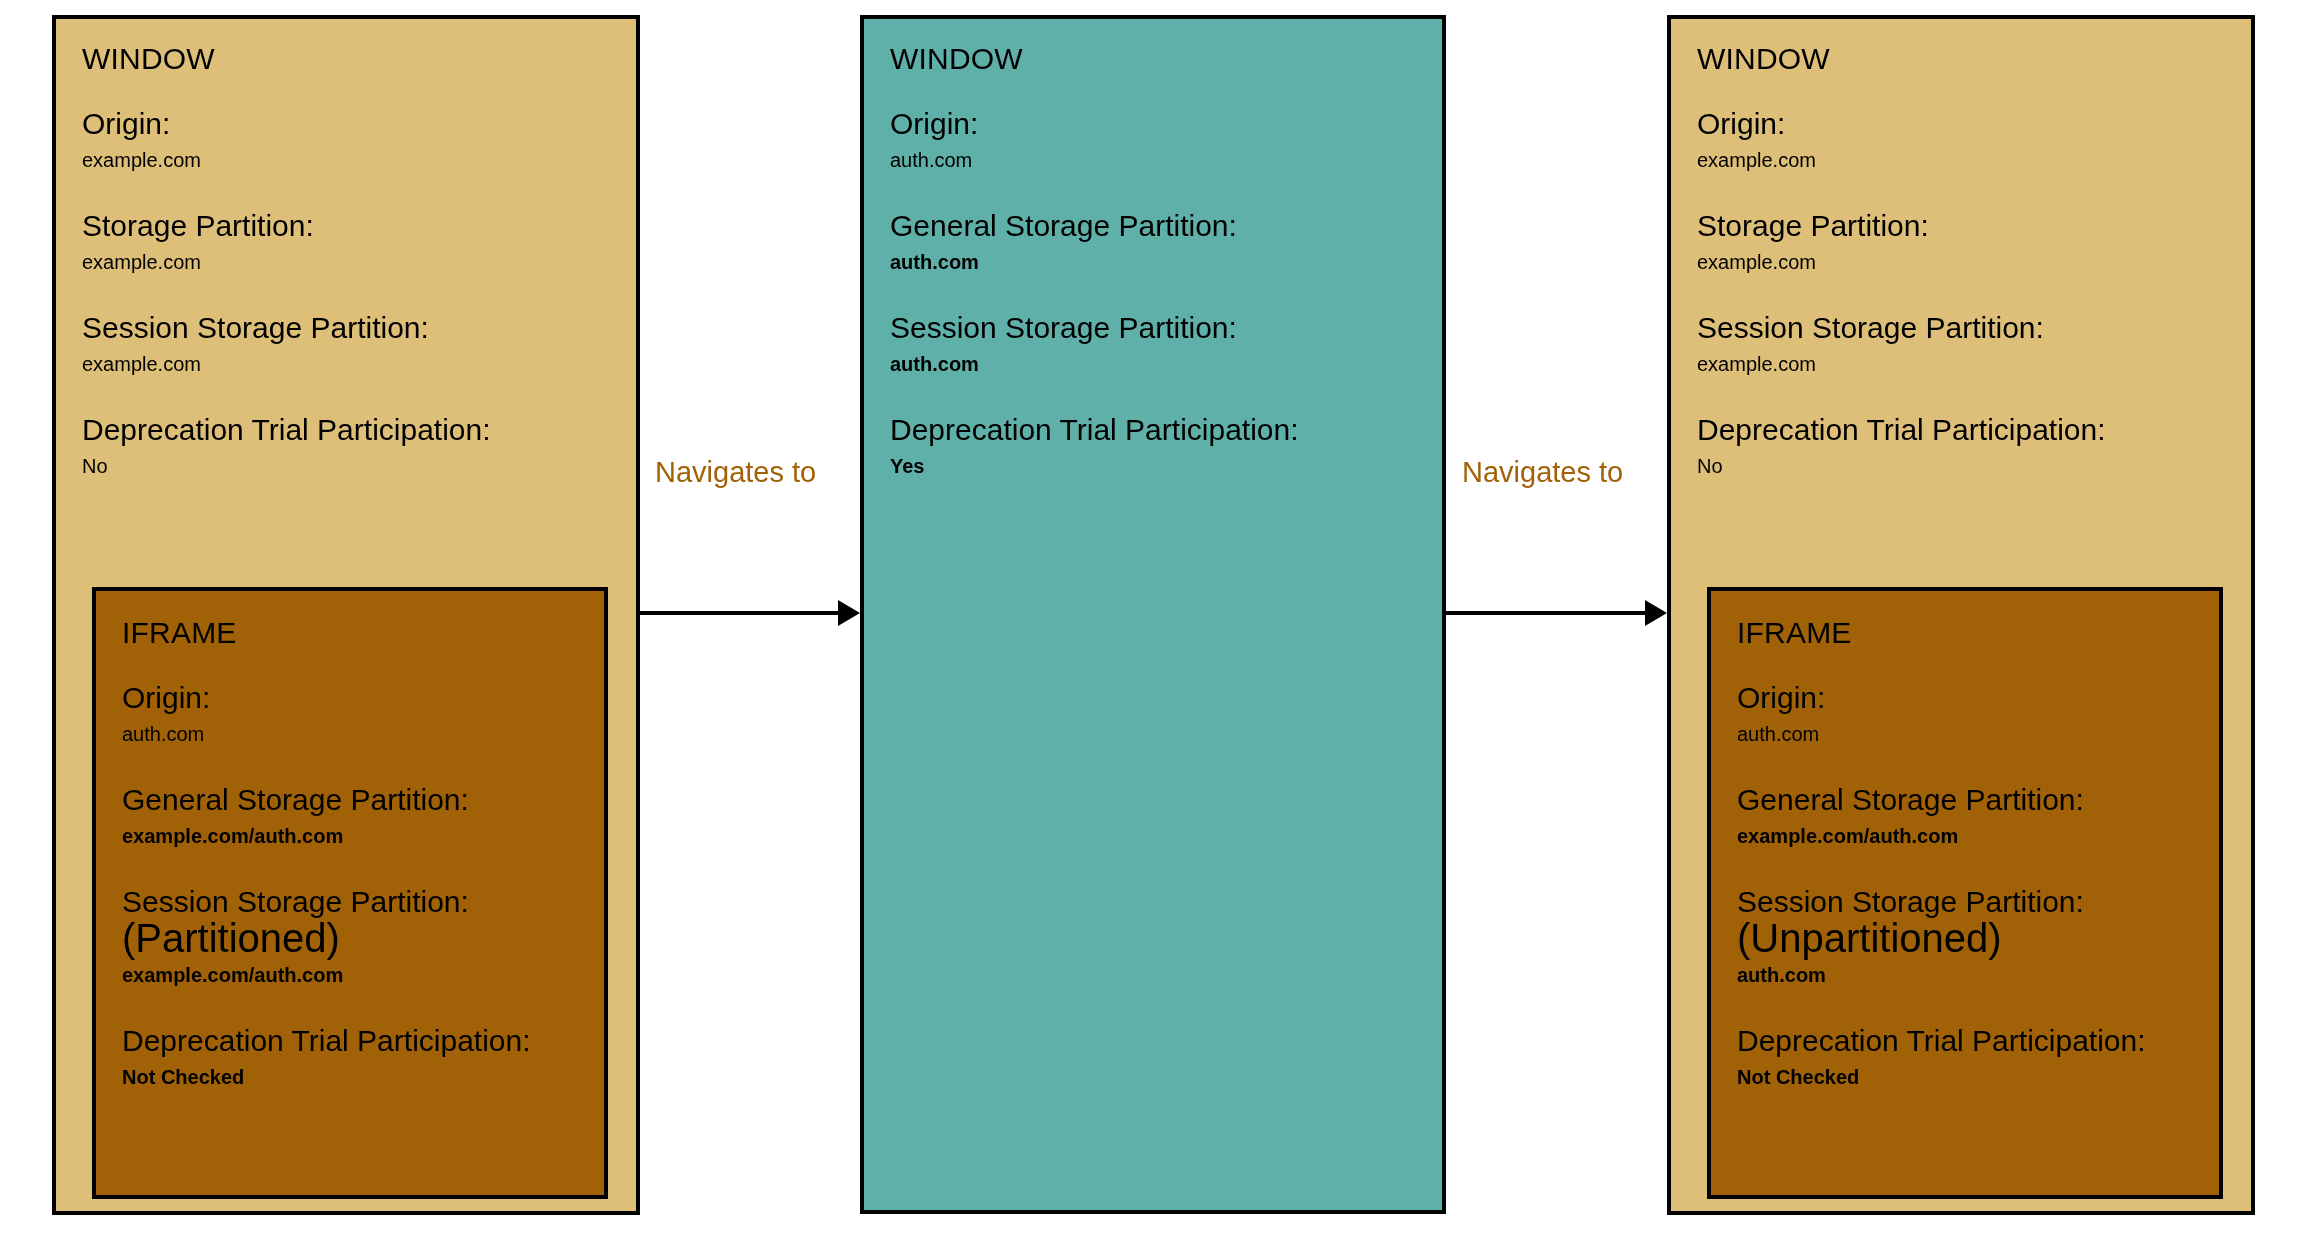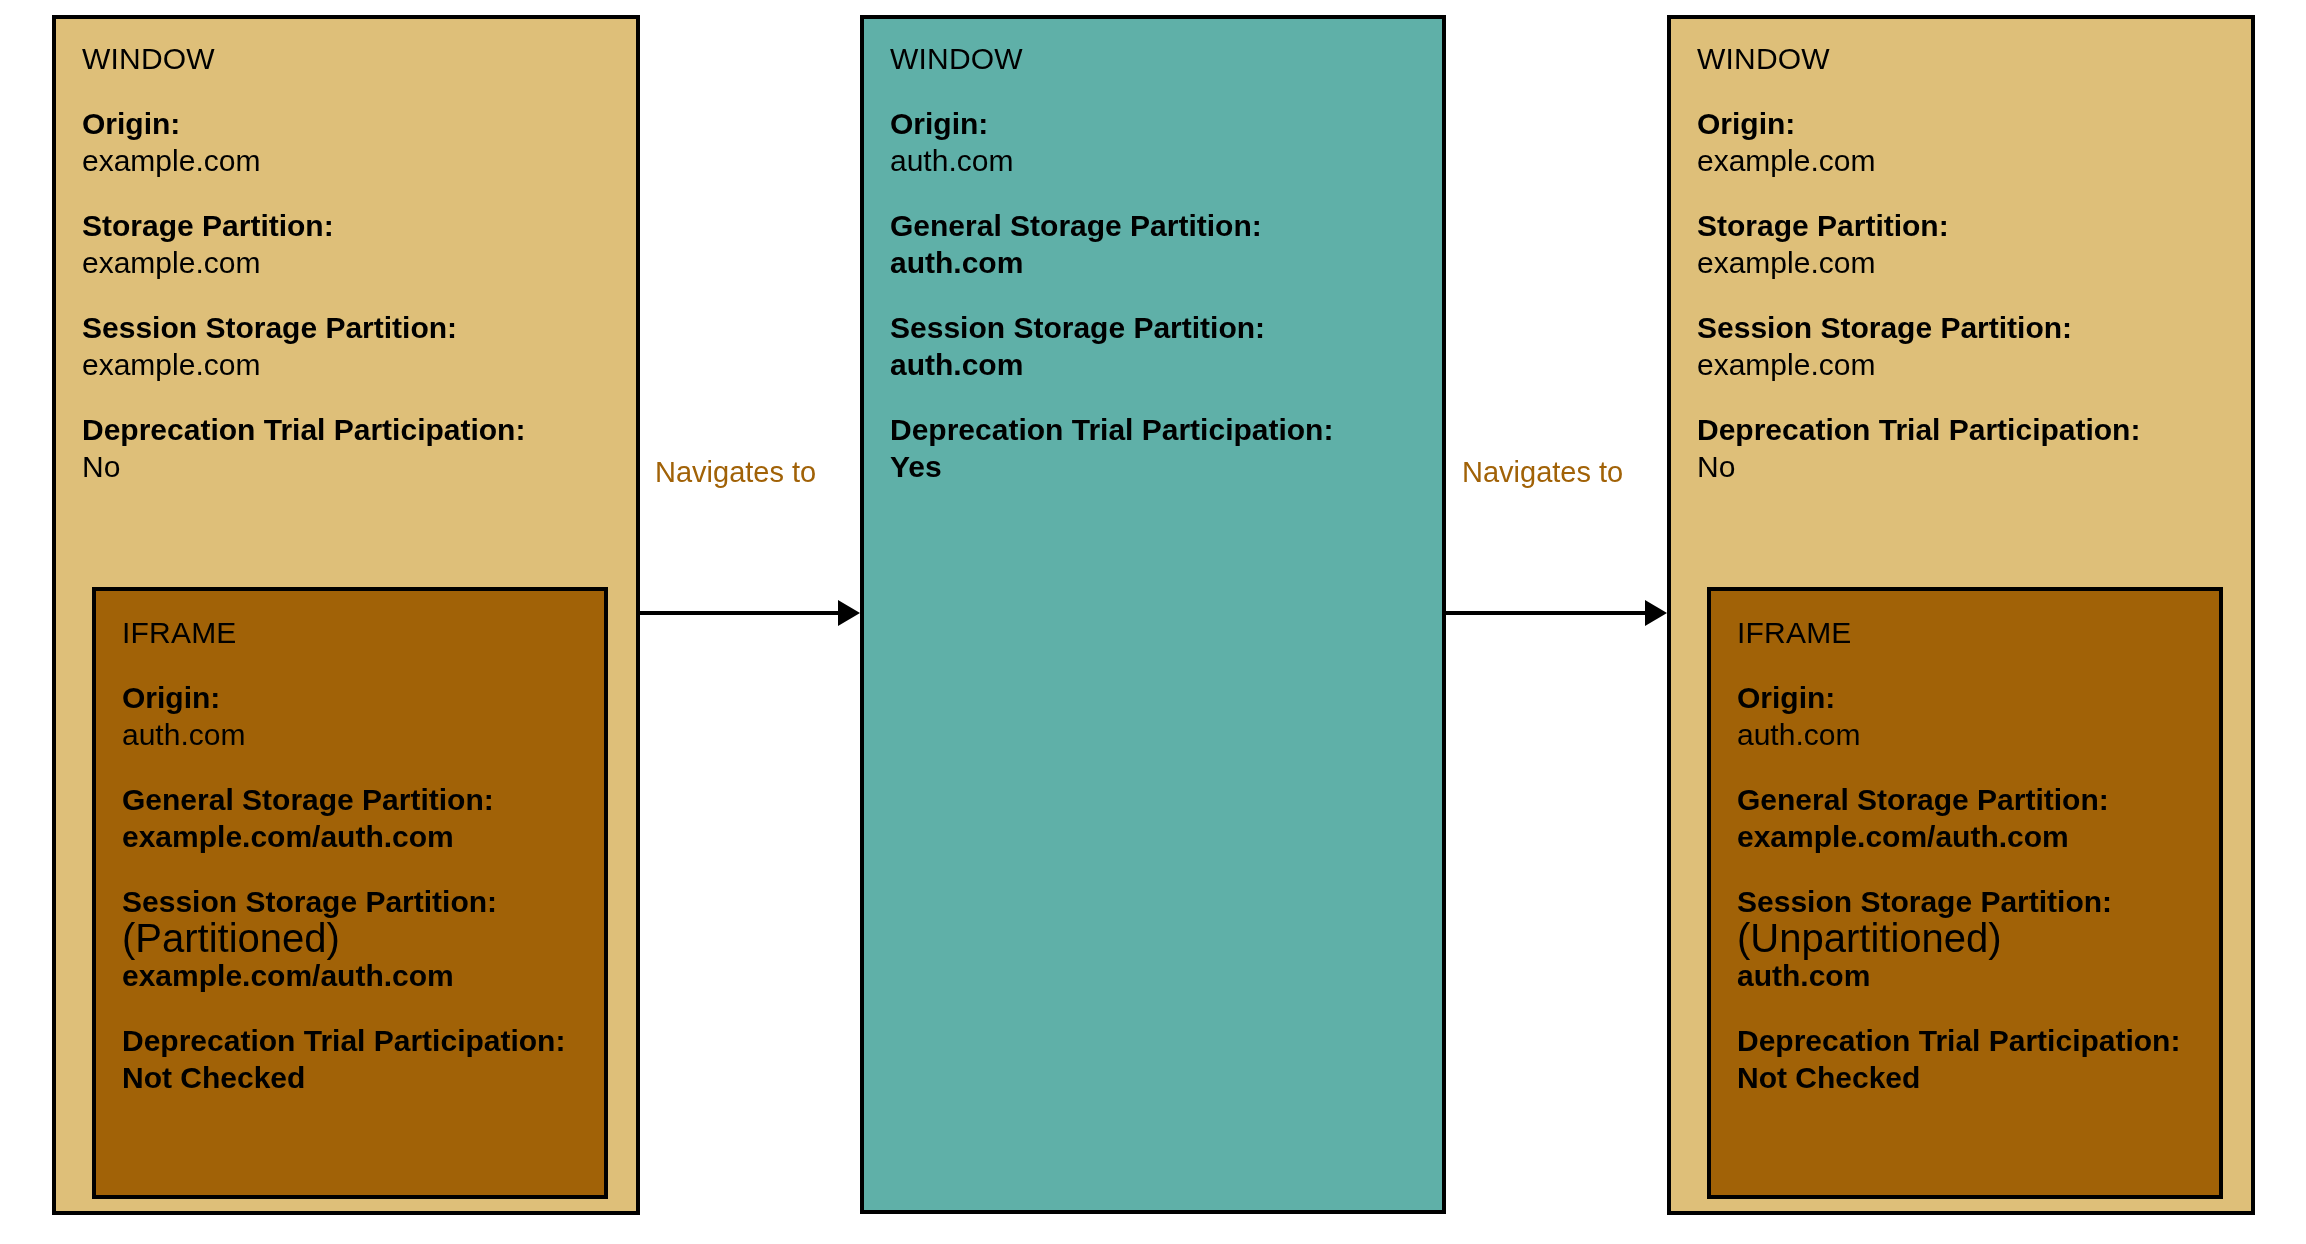--- a/index.html
+++ b/index.html
@@ -52,24 +52,23 @@
     margin: 0 0 0 0;
   }
 
   .field {
     margin-top: 28px;
   }
   .field .label {
     font-size: 30px;
     line-height: 37px;
     white-space: nowrap;
-    font-weight: bold;
   }
   .field .value {
-    font-size: 30px;
+    font-size: 20px;
     line-height: 37px;
     white-space: nowrap;
   }
   .field .value.bold {
     font-weight: bold;
   }
   .field .sub {
     font-size: 40px;
     line-height: 37px;
     white-space: nowrap;

